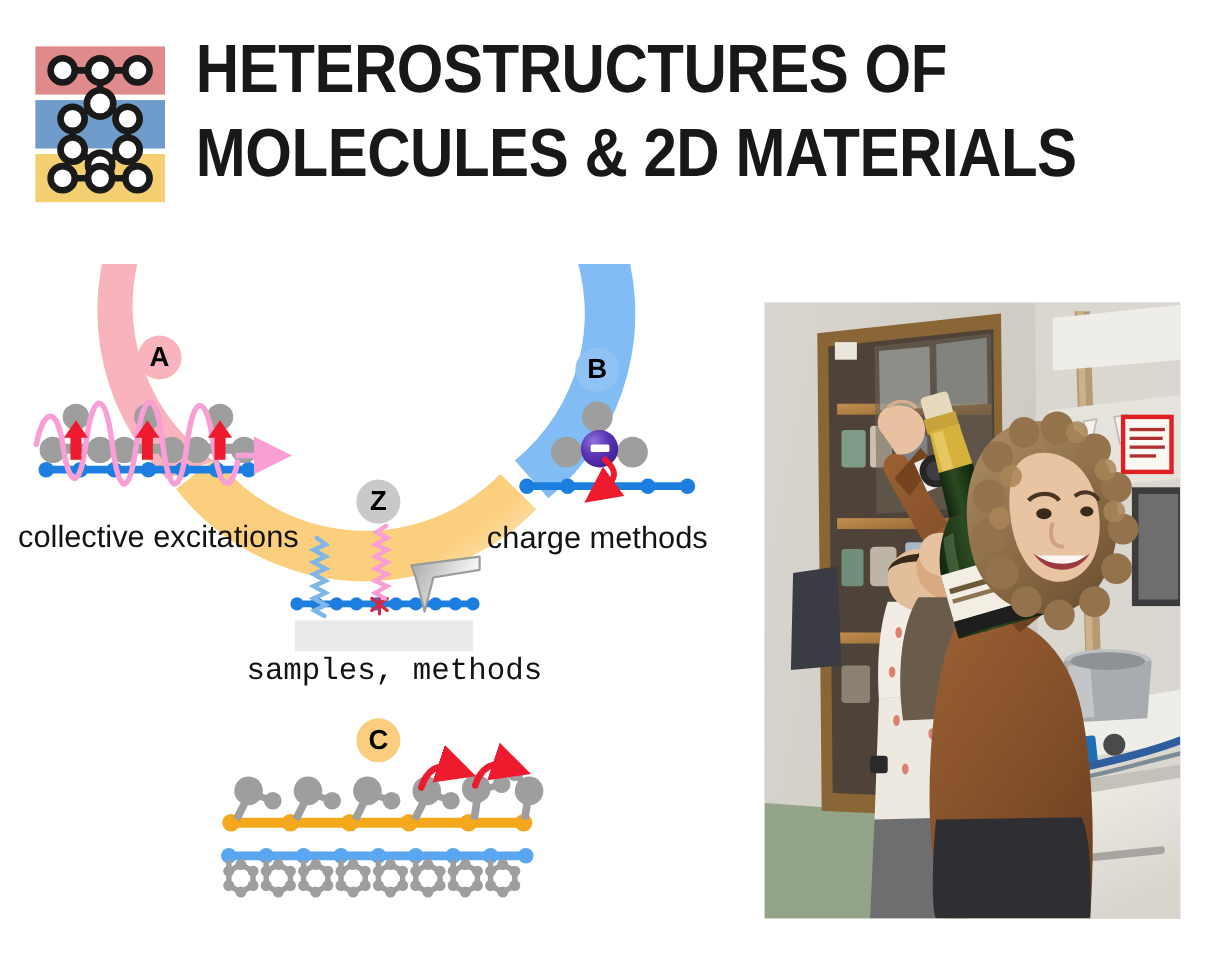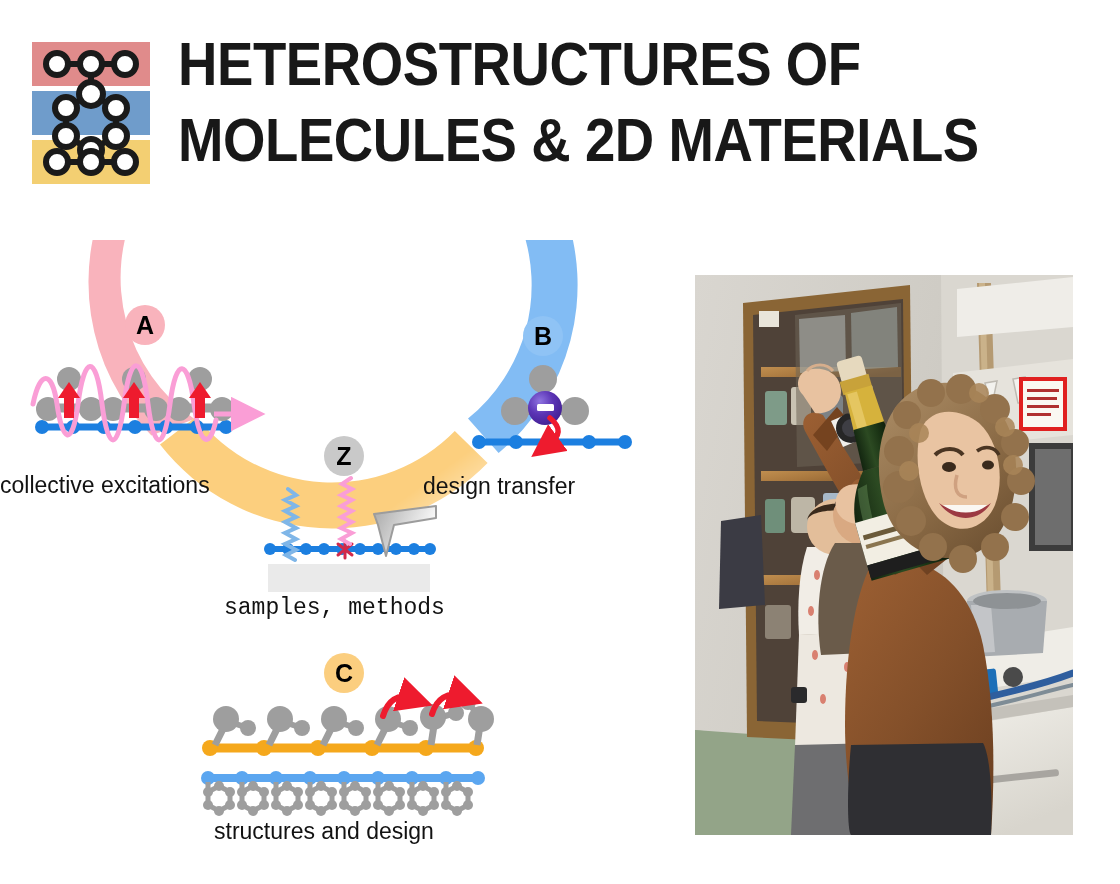--- a/index.html
+++ b/index.html
@@ -75,24 +75,24 @@
     font-family: "Liberation Sans", sans-serif;
     font-weight: bold;
     font-size: 25px;
     color: #000000;
     line-height: 1;
   }
 
   .caption {
     position: absolute;
     font-family: "Liberation Sans", sans-serif;
-    font-size: 23px;
+    font-size: 28px;
     color: #121212;
     white-space: nowrap;
-    text-align: left;
+    text-align: center;
   }
 
   
   #photo {
     position: absolute;
     left: 695px;
     top: 275px;
     width: 378px;
     height: 560px;
     overflow: hidden;
@@ -506,23 +506,22 @@
     <span>B</span>
   </div>
   <div class="badge" style="left:324px; top:196px; background:#C9C9C9;">
     <span>Z</span>
   </div>
   <div class="badge" style="left:324px; top:413px; background:#FBCE7F;">
     <span>C</span>
   </div>
 
   <div class="caption" style="left:0px; top:232px; width:288px;">collective excitations</div>
-  <div class="caption" style="left:423px; top:233px; width:240px;">design transfer</div>
+  <div class="caption" style="left:423px; top:233px; width:240px;">charge methods</div>
   <div class="caption" style="left:224px; top:355px; width:240px;font-family:Liberation Mono, monospace;">samples, methods</div>
-  <div class="caption" style="left:214px; top:578px; width:260px;">structures and design</div>
 </div>
 
 <div id="photo">
   <svg width="378" height="560" viewBox="0 0 378 560">
     <defs>
       <linearGradient id="wallG" x1="0" y1="0" x2="1" y2="0.3">
         <stop offset="0%" stop-color="#D9D6D0"></stop>
         <stop offset="60%" stop-color="#CFCCC5"></stop>
         <stop offset="100%" stop-color="#C6C3BC"></stop>
       </linearGradient>

